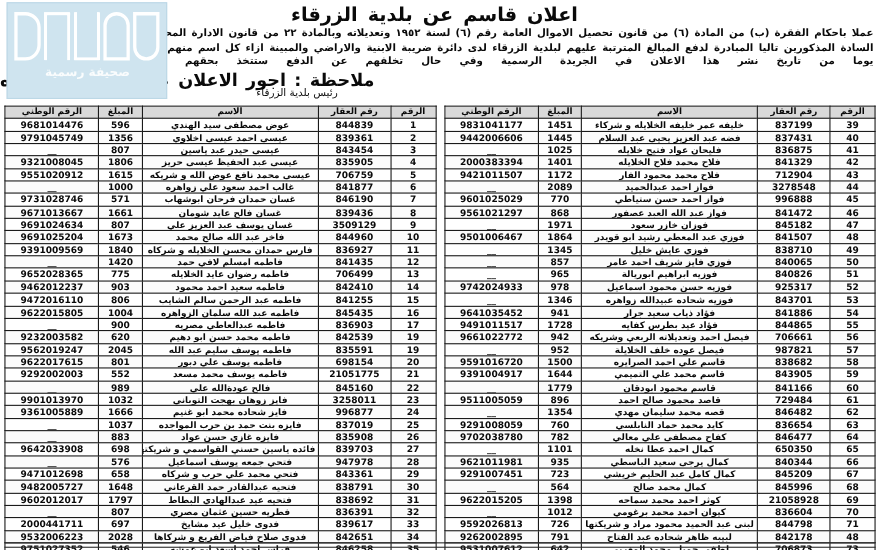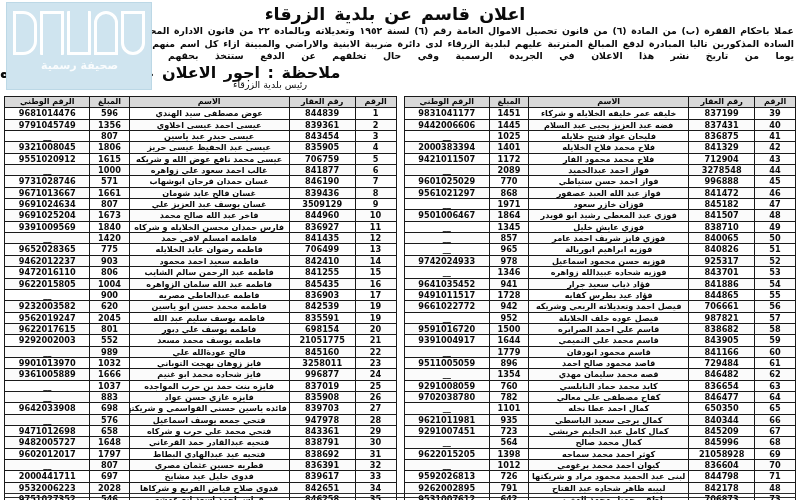--- a/index.html
+++ b/index.html
@@ -304,21 +304,21 @@
           <tr>
             <td class="num">17</td>
             <td class="prop">836903</td>
             <td class="name">فاطمه عبدالعاطي مصريه</td>
             <td class="amt">900</td>
             <td class="nat blank">__</td>
           </tr>
           <tr>
             <td class="num">19</td>
             <td class="prop">842539</td>
-            <td class="name">فاطمه محمد حسن ابو ياسين</td>
+            <td class="name">فاطمه محمد حسن ابو دهيم</td>
             <td class="amt">620</td>
             <td class="nat">9232003582</td>
           </tr>
           <tr>
             <td class="num">19</td>
             <td class="prop">835591</td>
             <td class="name">فاطمه يوسف سليم عبد الله</td>
             <td class="amt">2045</td>
             <td class="nat">9562019247</td>
           </tr>

